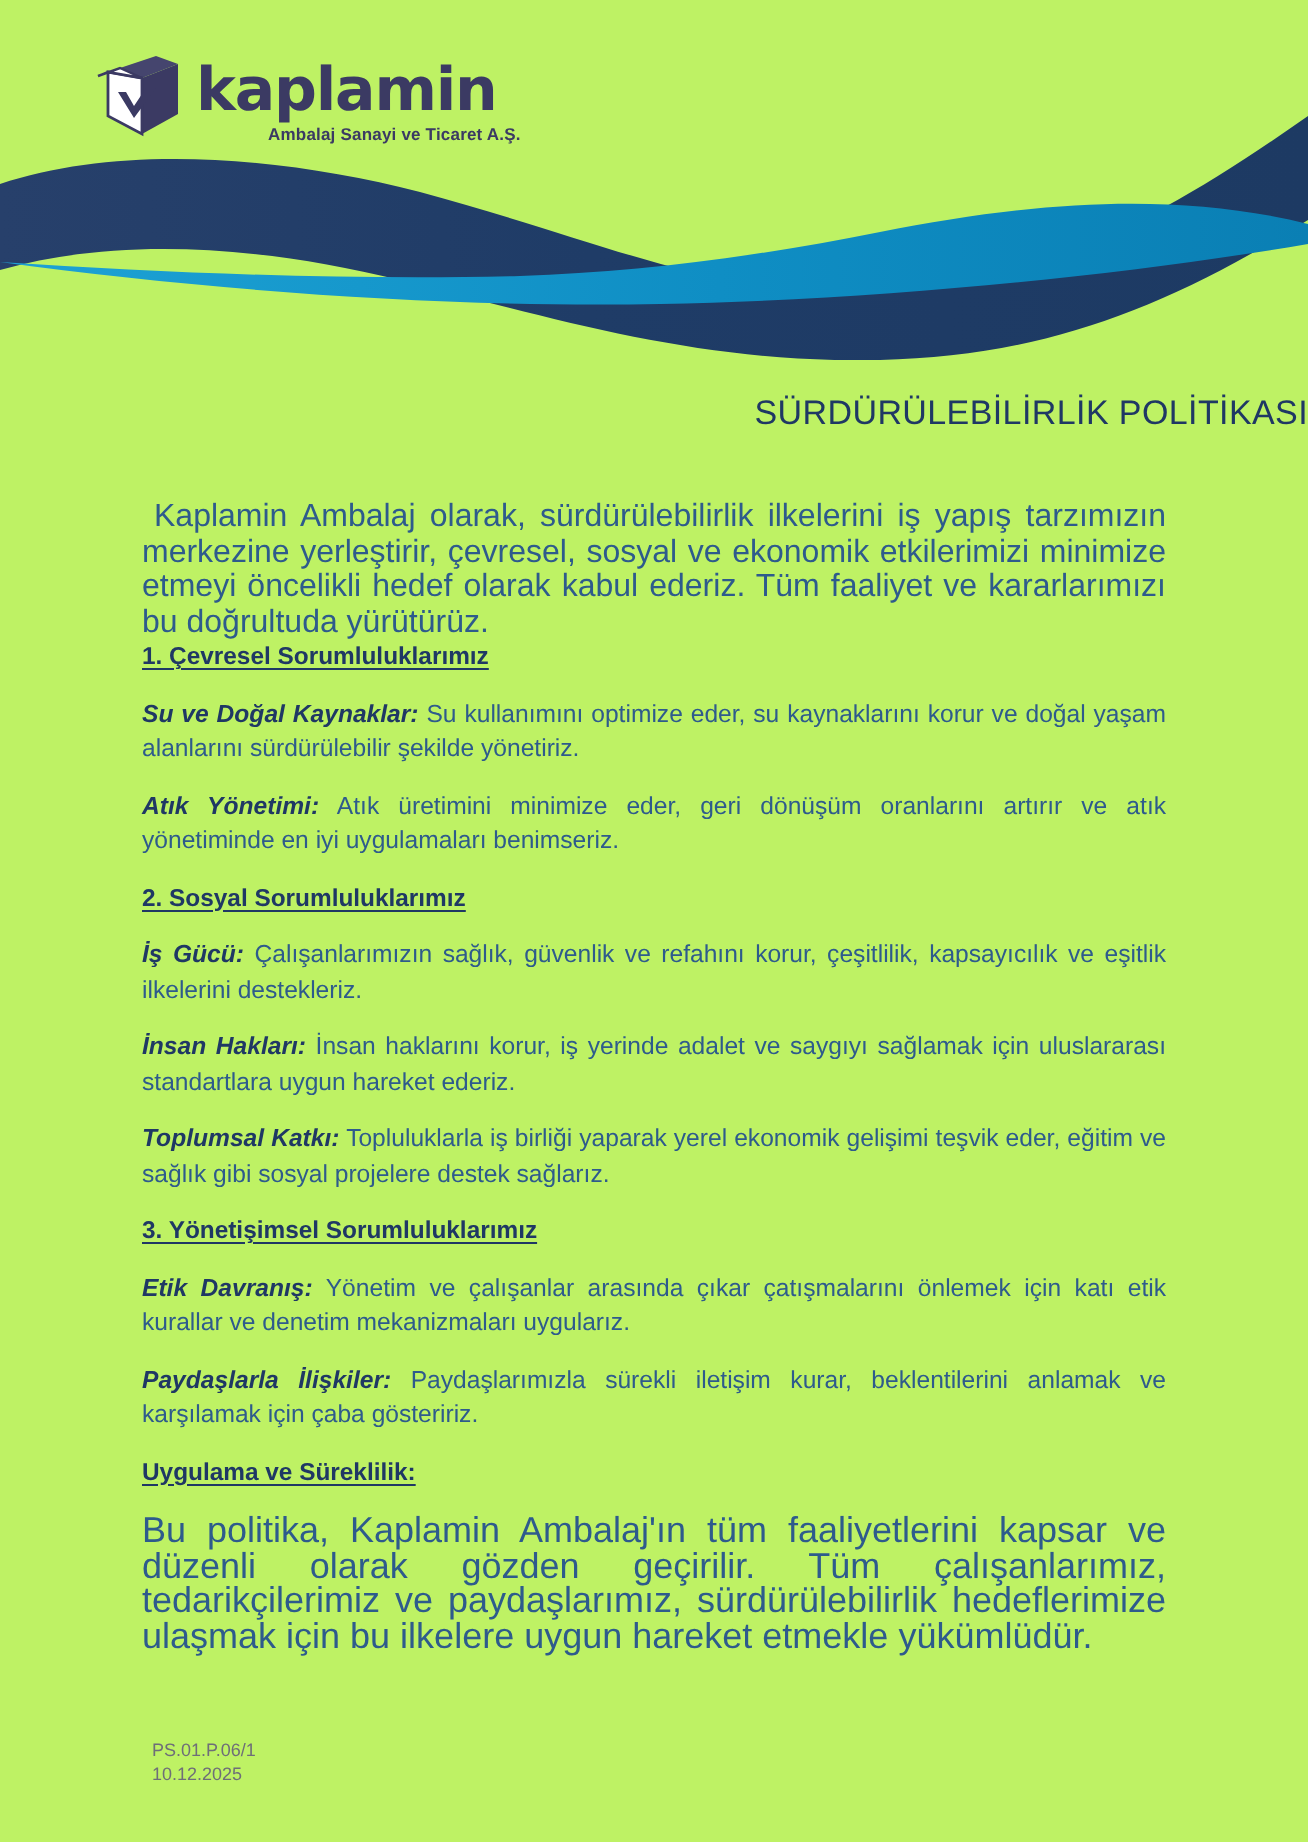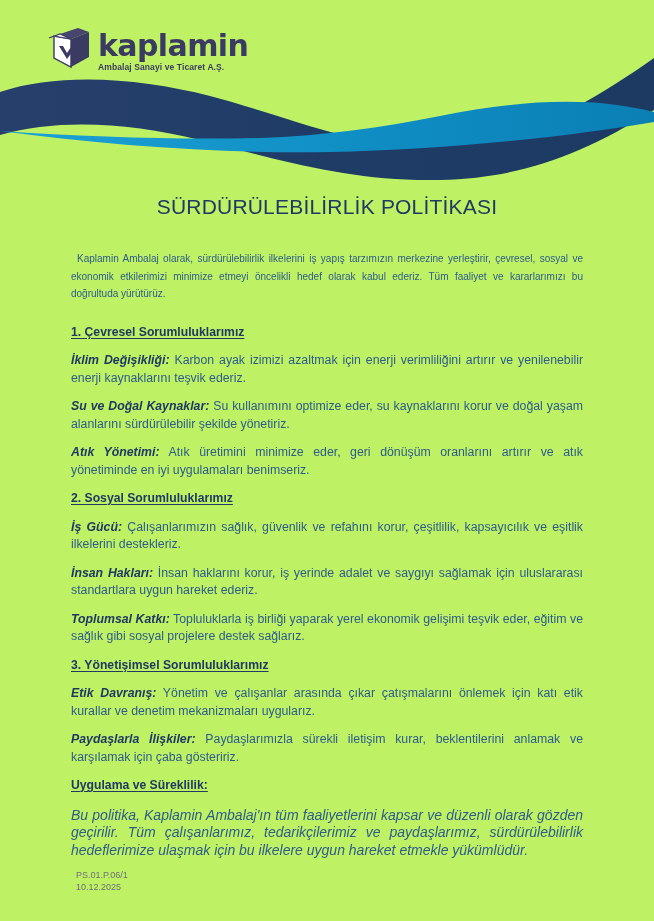--- a/index.html
+++ b/index.html
@@ -72,55 +72,55 @@
     margin-top: 4px;
   }
   .logo-tagline {
     font-family: "Liberation Sans", sans-serif;
     font-weight: bold;
     font-size: 8.5px;
     line-height: 11px;
     letter-spacing: 0.1px;
     color: #3b3a63;
     margin-top: 1px;
+    margin-left: 36px;
   }
 
   
   .doc-title {
     position: absolute;
     top: 196px;
     left: 0;
     width: 654px;
-    text-align: center;
-    font-size: 21px;
+    text-align: right;
+    font-size: 17px;
     line-height: 22px;
     letter-spacing: 0.2px;
     color: #1F3864;
     font-weight: normal;
     margin: 0;
   }
 
   .content {
     position: absolute;
     top: 250px;
     left: 71px;
     width: 512px;
   }
 
   p, .sec-head, .intro {
     margin: 0;
   }
 
   .intro {
     text-align: justify;
-    font-size: 10px;
+    font-size: 16px;
     line-height: 17.5px;
     color: #2E5B8C;
     text-indent: 6px;
-    margin-bottom: 21px;
   }
 
   .sec-head {
     font-size: 12.2px;
     line-height: 17.5px;
     font-weight: bold;
     color: #1F3864;
     text-decoration: underline;
     text-underline-offset: 2px;
     margin-top: 0;
@@ -139,25 +139,24 @@
     font-style: italic;
     color: #1F3864;
   }
 
   .section {
     margin-bottom: 6px;
   }
 
   .closing {
     text-align: justify;
-    font-size: 14px;
+    font-size: 18px;
     line-height: 17.5px;
     color: #2E5B8C;
     margin-top: 12px;
-    font-style: italic;
   }
 
   
   .footer {
     position: absolute;
     left: 76px;
     bottom: 28px;
     font-size: 9px;
     line-height: 12px;
     color: #6e6e78;
@@ -222,23 +221,20 @@
 
   <h1 class="doc-title">SÜRDÜRÜLEBİLİRLİK POLİTİKASI</h1>
 
   <div class="content">
 
     <p class="intro">Kaplamin Ambalaj olarak, sürdürülebilirlik ilkelerini iş yapış tarzımızın merkezine yerleştirir, çevresel, sosyal ve ekonomik etkilerimizi minimize etmeyi öncelikli hedef olarak kabul ederiz. Tüm faaliyet ve kararlarımızı bu doğrultuda yürütürüz.</p>
 
     <div class="section">
       <div class="sec-head">1. Çevresel Sorumluluklarımız</div>
       <p class="item">
-        <span class="lead">İklim Değişikliği:</span><span> Karbon ayak izimizi azaltmak için enerji verimliliğini artırır ve yenilenebilir enerji kaynaklarını teşvik ederiz.</span>
-      </p>
-      <p class="item">
         <span class="lead">Su ve Doğal Kaynaklar:</span><span> Su kullanımını optimize eder, su kaynaklarını korur ve doğal yaşam alanlarını sürdürülebilir şekilde yönetiriz.</span>
       </p>
       <p class="item">
         <span class="lead">Atık Yönetimi:</span><span> Atık üretimini minimize eder, geri dönüşüm oranlarını artırır ve atık yönetiminde en iyi uygulamaları benimseriz.</span>
       </p>
     </div>
 
     <div class="section">
       <div class="sec-head">2. Sosyal Sorumluluklarımız</div>
       <p class="item">

